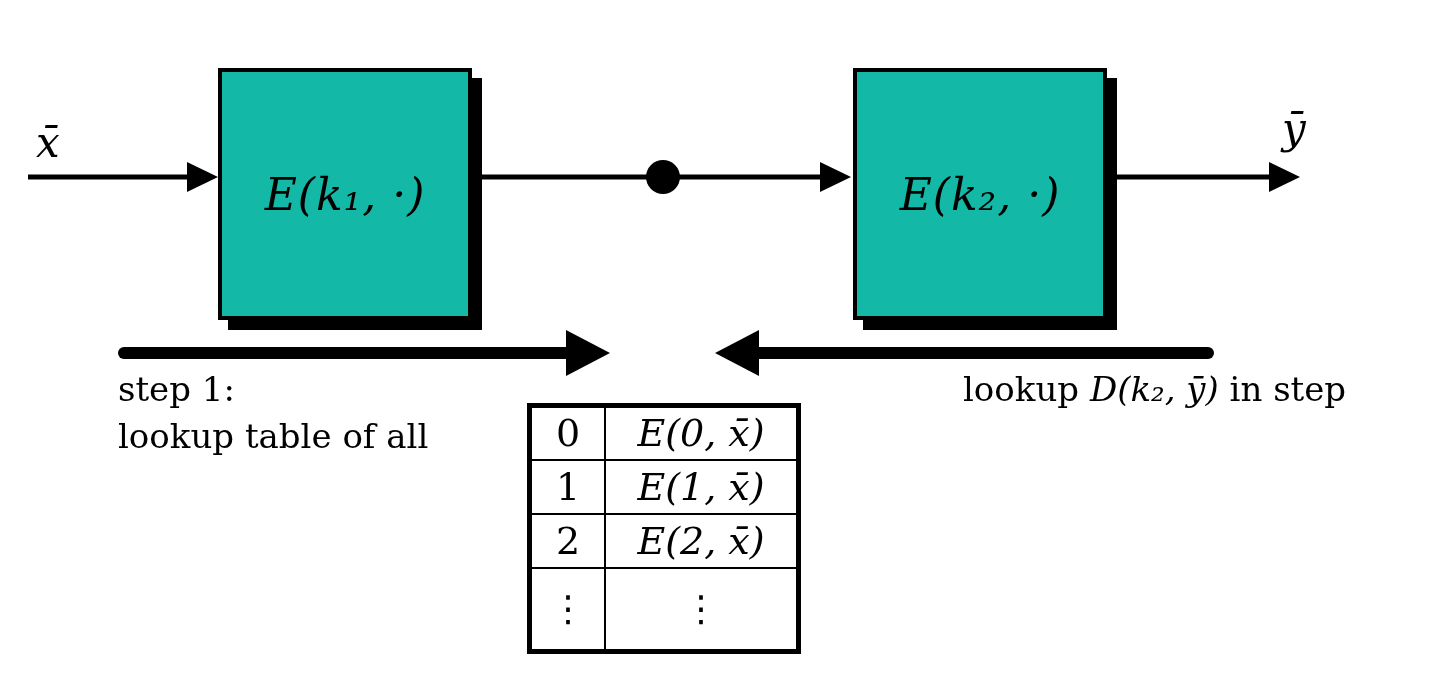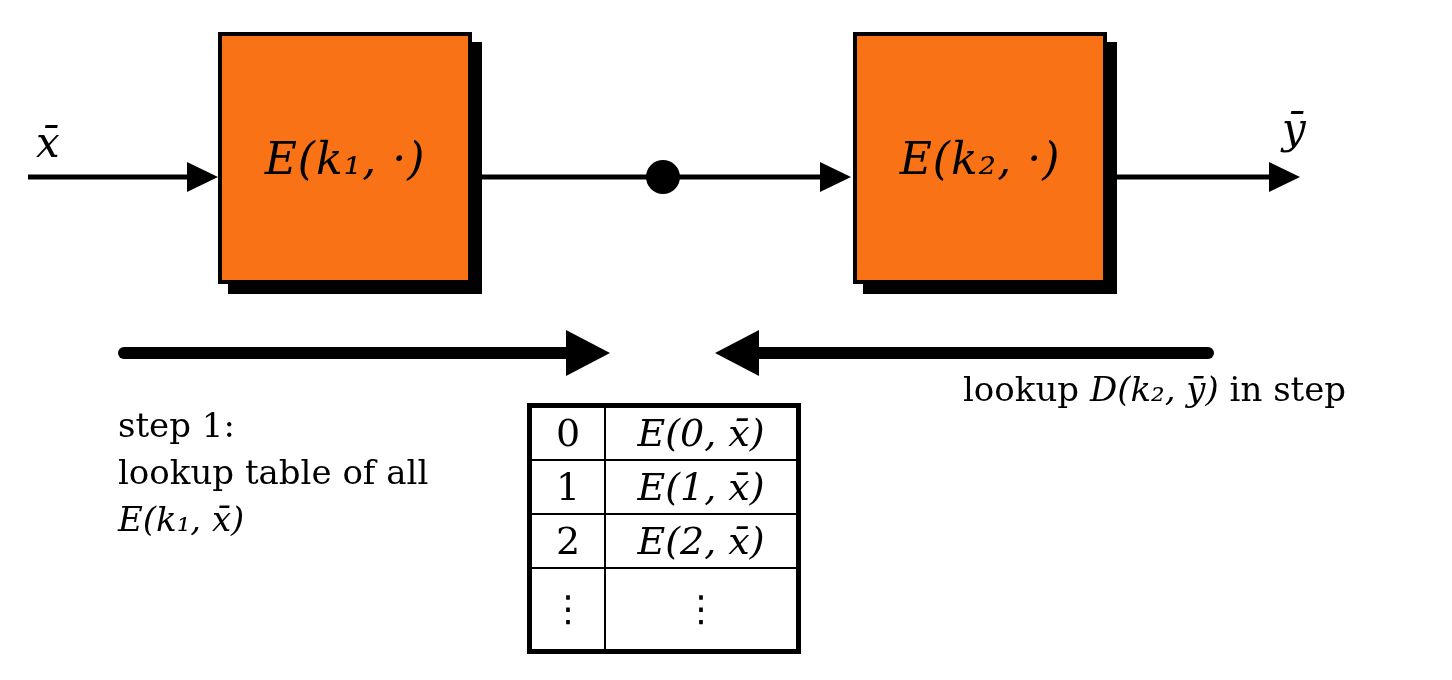--- a/index.html
+++ b/index.html
@@ -16,24 +16,24 @@
     font-family: "DejaVu Serif", "Liberation Serif", serif;
     overflow: hidden;
   }
   svg.wires {
     position: absolute;
     left: 0; top: 0;
     width: 1452px; height: 680px;
   }
   .cipher-box {
     position: absolute;
-    top: 32px;
+    top: 68px;
     width: 246px;
     height: 244px;
-    background: #f97316;
+    background: #14b8a6;
     border: 4px solid #000000;
     box-shadow: 10px 10px 0 0 #000000;
     display: flex;
     align-items: center;
     justify-content: center;
   }
   .cipher-box.left  { left: 218px; }
   .cipher-box.right { left: 853px; }
   .box-label {
     font-size: 44px;
@@ -46,21 +46,21 @@
     font-style: italic;
   }
   .io-label.in  { left: 36px;  top: 118px; }
   .io-label.out { left: 1282px; top: 104px; }
   .step-text {
     position: absolute;
     font-size: 34px;
     line-height: 47px;
     white-space: nowrap;
   }
-  .step-text.one { left: 118px; top: 366px; margin-top: 36px; }
+  .step-text.one { left: 118px; top: 366px; }
   .step-text.two { left: 963px; top: 366px; }
   .math { font-style: italic; }
   table.lookup {
     position: absolute;
     left: 527px;
     top: 403px;
     border-collapse: collapse;
     border: 5px solid #000000;
     background: #ffffff;
     table-layout: fixed;
@@ -111,21 +111,20 @@
   <div class="cipher-box left">
     <span class="box-label">E(k₁, ·)</span>
   </div>
   <div class="cipher-box right">
     <span class="box-label">E(k₂, ·)</span>
   </div>
 
   <div class="step-text one">
     <div>step 1:</div>
     <div>lookup table of all</div>
-    <div class="math">E(k₁, x̄)</div>
   </div>
 
   <div class="step-text two">
     <div><span>lookup </span><span class="math">D(k₂, ȳ)</span><span> in step</span></div>
   </div>
 
   <table class="lookup">
     <tbody>
       <tr>
         <td class="key">0</td>

